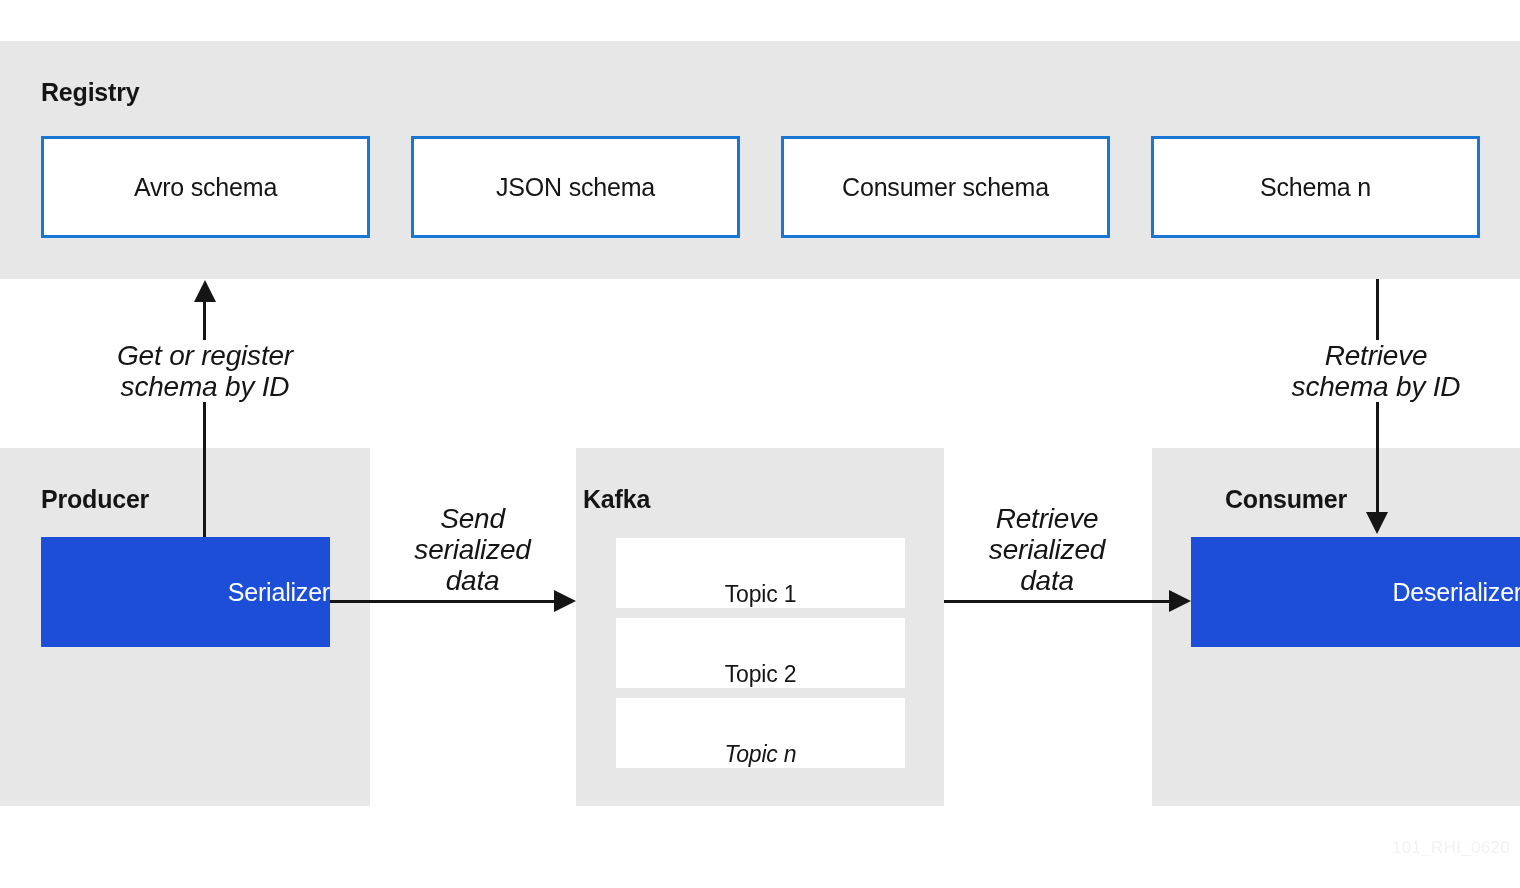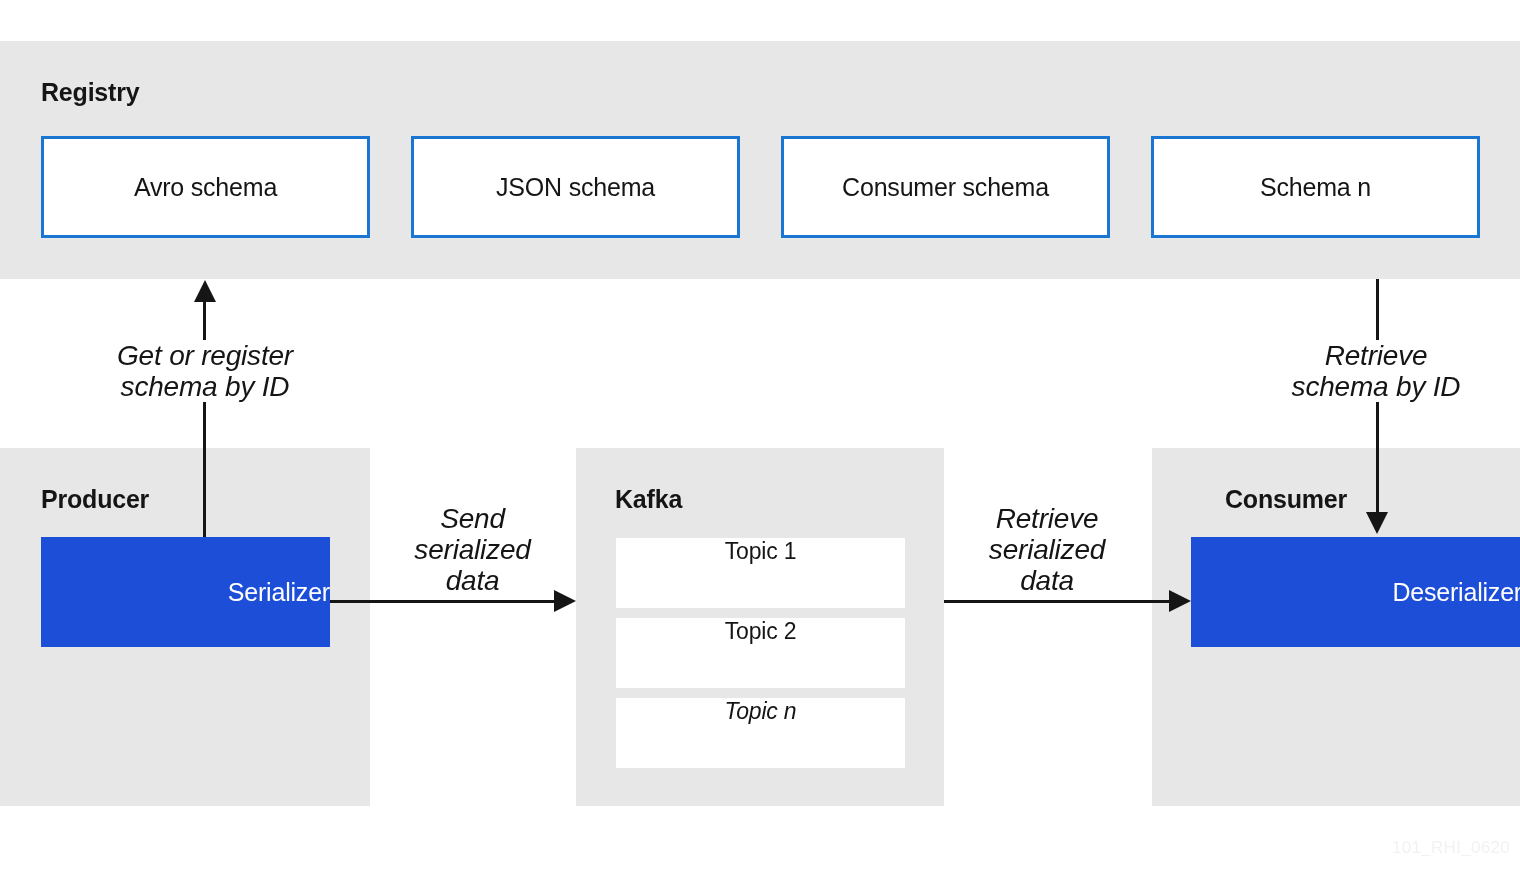--- a/index.html
+++ b/index.html
@@ -34,21 +34,21 @@
   .panel-title {
     position: absolute;
     font-size: 25px;
     font-weight: bold;
     color: #151515;
     letter-spacing: -0.2px;
     white-space: nowrap;
   }
   #registry-title { left: 41px;   top: 78px;  }
   #producer-title { left: 41px;   top: 485px; }
-  #kafka-title    { left: 615px;  top: 485px; }
+  #kafka-title    { left: 583px;  top: 485px; }
   #consumer-title { left: 1191px; top: 485px; margin-left: 34px; }
 
   
   .schema-box {
     position: absolute;
     top: 136px;
     height: 102px;
     background: #ffffff;
     border: 3px solid #1977d3;
     box-sizing: border-box;
@@ -84,21 +84,21 @@
   #deserializer-box { left: 1191px; top: 537px; width: 331px; height: 110px; }
 
   
   .topic-box {
     position: absolute;
     left: 616px;
     width: 289px;
     height: 70px;
     background: #ffffff;
     display: flex;
-    align-items: flex-start;
+    align-items: flex-end;
     justify-content: center;
   }
   .topic-box span {
     font-size: 23px;
     color: #151515;
     letter-spacing: -0.2px;
   }
   #topic-box-0 { top: 538px; }
   #topic-box-1 { top: 618px; }
   #topic-box-2 { top: 698px; font-style: italic; }

